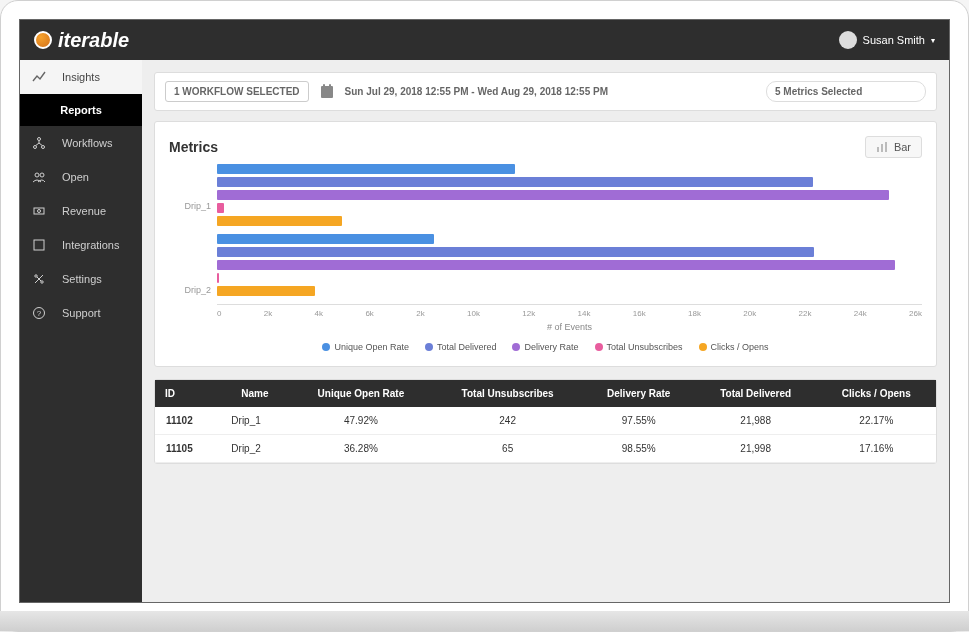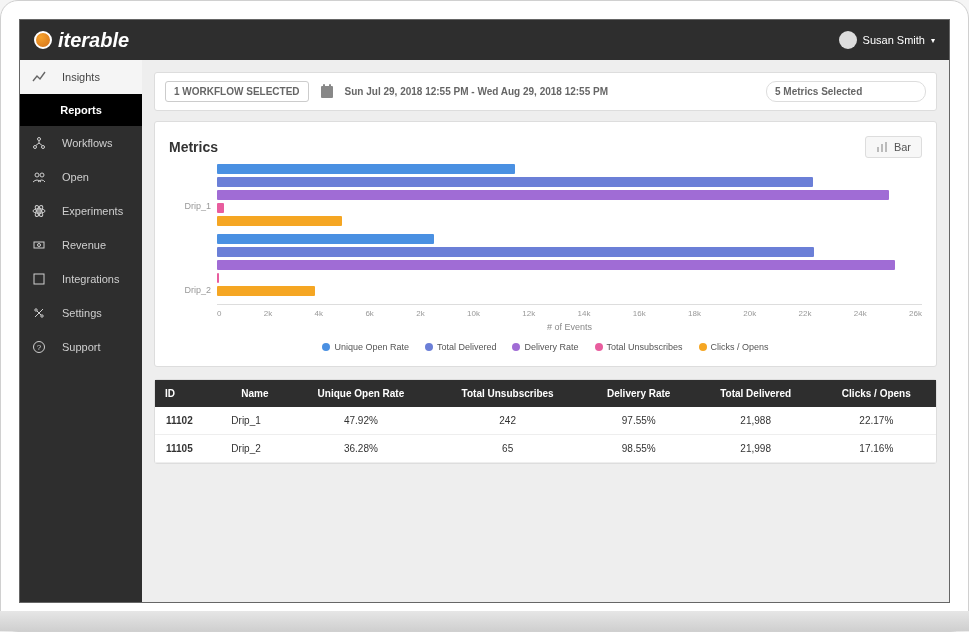--- a/index.html
+++ b/index.html
@@ -96,31 +96,20 @@
                 <circle cx="5" cy="5" r="2" stroke="#cfcfcf" fill="none"></circle>
                 <circle cx="10" cy="5" r="2" stroke="#cfcfcf" fill="none"></circle>
                 <path d="M1 12 Q5 8 9 12 M6 12 Q10 8 13 12" stroke="#cfcfcf" fill="none"></path>
               </svg>
         </span>
         <span>Open</span>
       </div>
       <div class="side-item">
         <span class="side-icon">
           <svg width="14" height="14" viewBox="0 0 14 14">
-                <circle cx="7" cy="7" r="1.3" stroke="#cfcfcf" fill="none"></circle>
-                <ellipse cx="7" cy="7" rx="6" ry="2.3" stroke="#cfcfcf" fill="none"></ellipse>
-                <ellipse cx="7" cy="7" rx="6" ry="2.3" stroke="#cfcfcf" fill="none" transform="rotate(60 7 7)"></ellipse>
-                <ellipse cx="7" cy="7" rx="6" ry="2.3" stroke="#cfcfcf" fill="none" transform="rotate(-60 7 7)"></ellipse>
-              </svg>
-        </span>
-        <span>Experiments</span>
-      </div>
-      <div class="side-item">
-        <span class="side-icon">
-          <svg width="14" height="14" viewBox="0 0 14 14">
                 <rect x="2" y="4" width="10" height="6" stroke="#cfcfcf" fill="none"></rect>
                 <circle cx="7" cy="7" r="1.5" stroke="#cfcfcf" fill="none"></circle>
               </svg>
         </span>
         <span>Revenue</span>
       </div>
       <div class="side-item">
         <span class="side-icon">
           <svg width="14" height="14" viewBox="0 0 14 14">
                 <rect x="2" y="2" width="10" height="10" stroke="#cfcfcf" fill="none"></rect>

